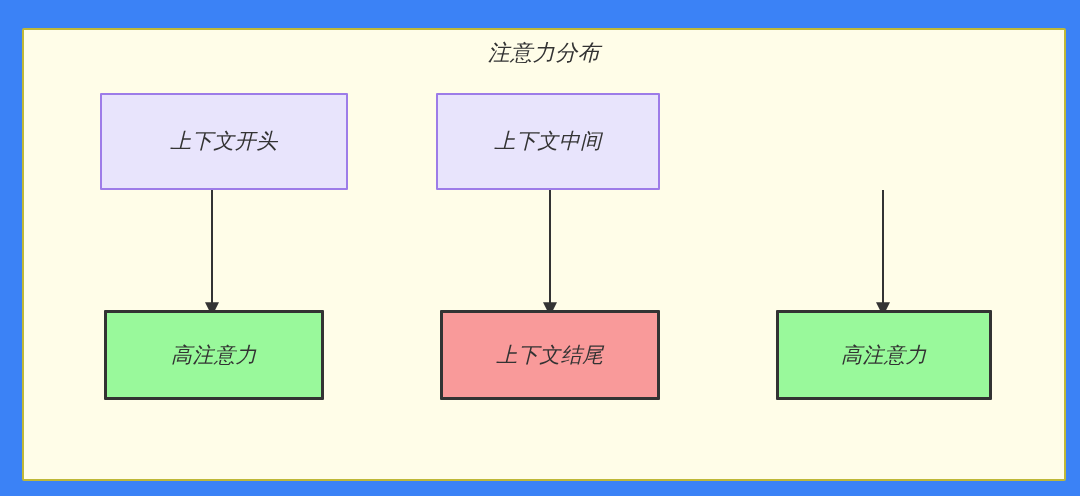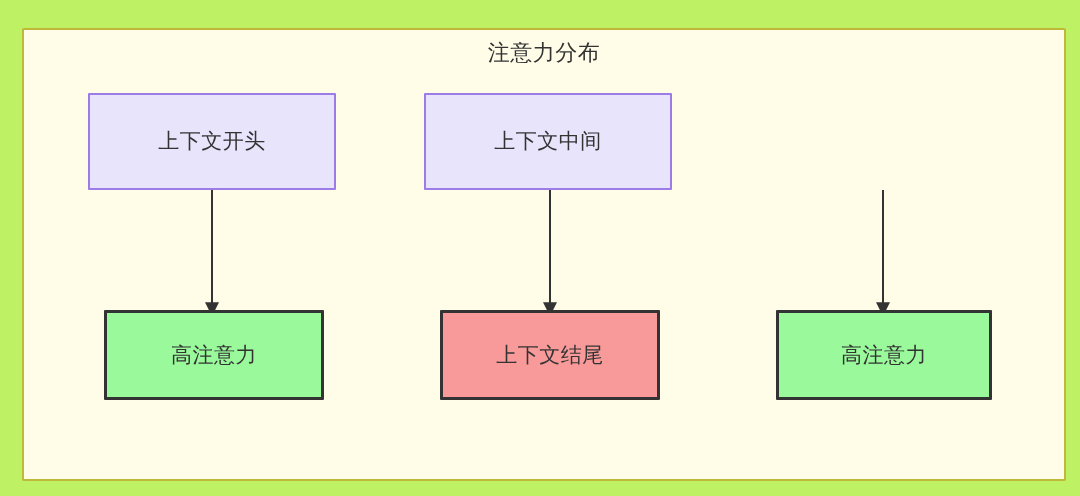--- a/index.html
+++ b/index.html
@@ -11,21 +11,22 @@
     font-family: "DejaVu Sans", "Liberation Sans", sans-serif;
     width: 1080px;
     height: 496px;
     overflow: hidden;
   }
 
   #diagram-root {
     position: relative;
     width: 1080px;
     height: 496px;
-    background: #bef264;
+    background: #3b82f6;
+    font-style: italic;
   }
 
   
   .subgraph-frame {
     position: absolute;
     left: 22px;
     top: 28px;
     width: 1044px;
     height: 453px;
     box-sizing: border-box;
@@ -60,24 +61,25 @@
     letter-spacing: 0.5px;
     white-space: nowrap;
     border-radius: 1px;
   }
 
   .node-context {
     background: #e8e4fc;
     border: 2px solid #9d7ce8;
     top: 93px;
     height: 97px;
+    margin-left: 12px;
   }
 
   .node-ctx-start  { left: 88px;  width: 248px; }
-  .node-ctx-middle { left: 424px; width: 248px; }
+  .node-ctx-middle { left: 424px; width: 224px; }
   .node-ctx-end    { left: 760px; width: 244px; }
 
   .node-attention {
     border: 3px solid #333333;
     top: 310px;
     height: 90px;
   }
 
   .node-attn-high-1 { left: 104px; width: 220px; background: #99f99b; }
   .node-attn-low    { left: 440px; width: 220px; background: #f99a9a; }

